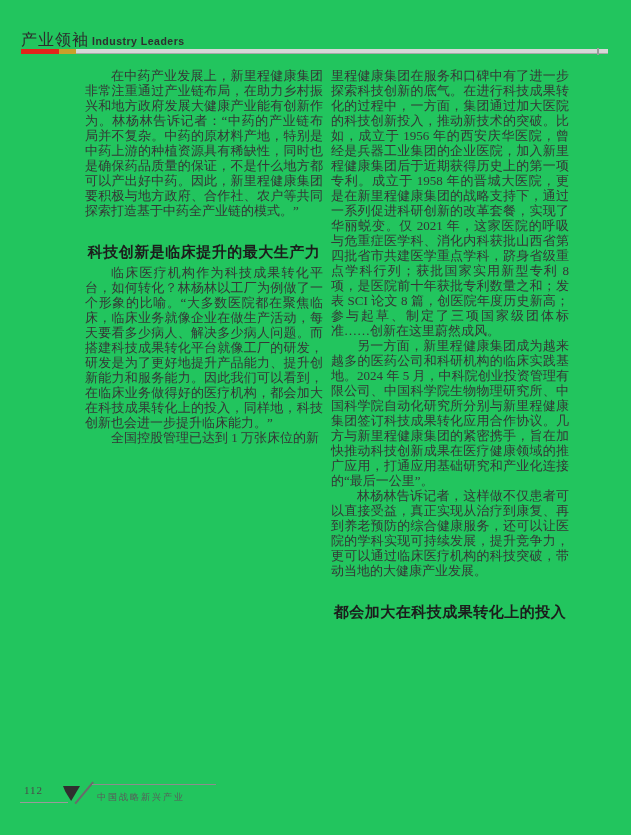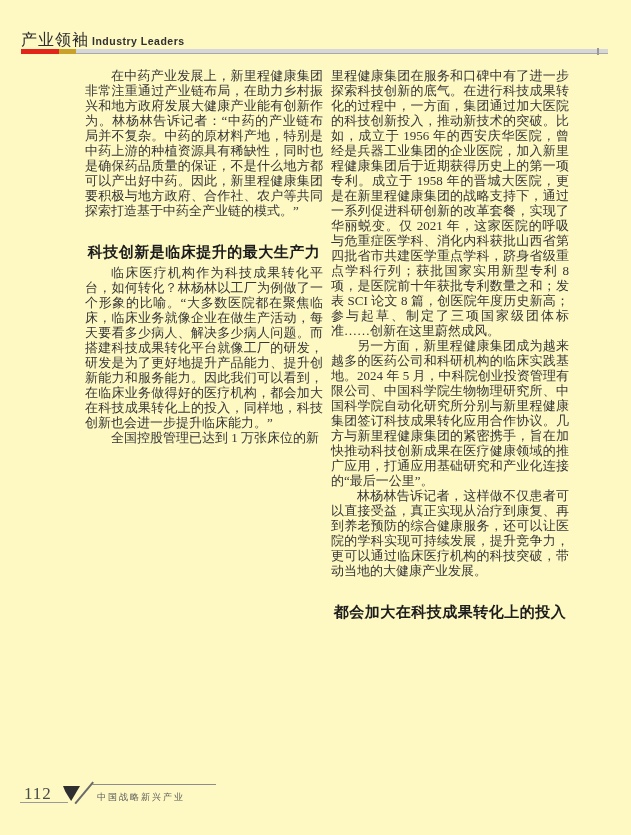--- a/index.html
+++ b/index.html
@@ -1,20 +1,20 @@
 <!DOCTYPE html>
 <html><head>
 <meta charset="utf-8">
 <style>
   html, body { margin: 0; padding: 0; background: #e9e9e9; }
   .page {
     position: relative;
     width: 631px; height: 835px;
     margin: 0 auto;
-    background: #fef9c3;
+    background: #22c55e;
     overflow: hidden;
     font-family: "Liberation Serif", "DejaVu Serif", serif;
     color: #323232;
   }
 
   
   .header { position: absolute; left: 0; top: 0; width: 631px; }
   .brand-row { position: absolute; left: 21px; top: 30px; white-space: nowrap; }
   .brand-cn {
     font-family: "Liberation Serif", "DejaVu Serif", serif;
@@ -52,21 +52,21 @@
     font-size: 15px; font-weight: bold; color: #1c1c1c;
     text-align: center; letter-spacing: 0.5px;
     margin: 26px 0 6px 0;
   }
 
   
   .footer { position: absolute; left: 0; top: 778px; width: 631px; height: 40px; }
   .page-number {
     position: absolute; left: 24px; top: 6px;
     font-family: "Liberation Serif", "DejaVu Serif", serif;
-    font-size: 17px; color: #4a4a4a; letter-spacing: 1px;
+    font-size: 11px; color: #4a4a4a; letter-spacing: 1px;
   }
   .page-number-rule {
     position: absolute; left: 20px; top: 24px; width: 48px; height: 1px; background: #9a9a9a;
   }
   .footer-flag {
     position: absolute; left: 63px; top: 8px;
     width: 17px; height: 15px; background: #2f2f2f;
     clip-path: polygon(0 0, 100% 0, 48% 100%, 14% 38%);
   }
   .footer-slash {

